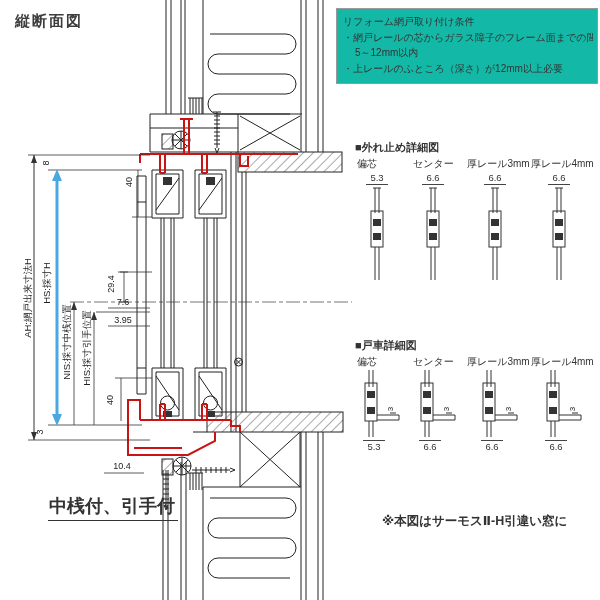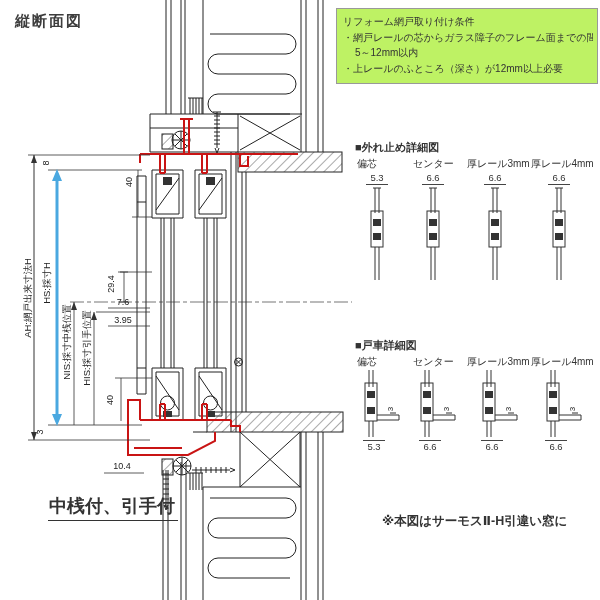--- a/index.html
+++ b/index.html
@@ -4,21 +4,21 @@
 <style>
   html,body{margin:0;padding:0;}
   body{
     width:600px;height:600px;position:relative;overflow:hidden;
     background:#ffffff;color:#333;
     font-family:"Liberation Sans","DejaVu Sans",sans-serif;
   }
   .abs{position:absolute;}
   #title{left:15px;top:12px;font-size:15px;font-weight:bold;letter-spacing:2px;color:#3d3d3d;}
   #cond-box{left:336px;top:8px;width:250px;border:1px solid #999;padding:5px 4px 7px 6px;
-    font-size:10px;line-height:1.55;color:#333;background:#bef264;}
+    font-size:10px;line-height:1.55;color:#333;background:#14b8a6;}
   .cond-line{white-space:nowrap;overflow:hidden;}
   .indent{padding-left:12px;}
   #main-svg{left:0;top:0;}
   
   .detail-group{width:245px;}
   .detail-header{font-size:11px;font-weight:bold;color:#333;white-space:nowrap;margin-bottom:3px;}
   .d-col{position:absolute;top:17px;}
   .c0{left:2px;} .c1{left:58px;} .c2{left:112px;} .c3{left:176px;}
   .d-label{font-size:10px;white-space:nowrap;color:#333;}
   .d-dim{font-size:9.5px;width:22px;text-align:center;color:#333;line-height:1.15;}

